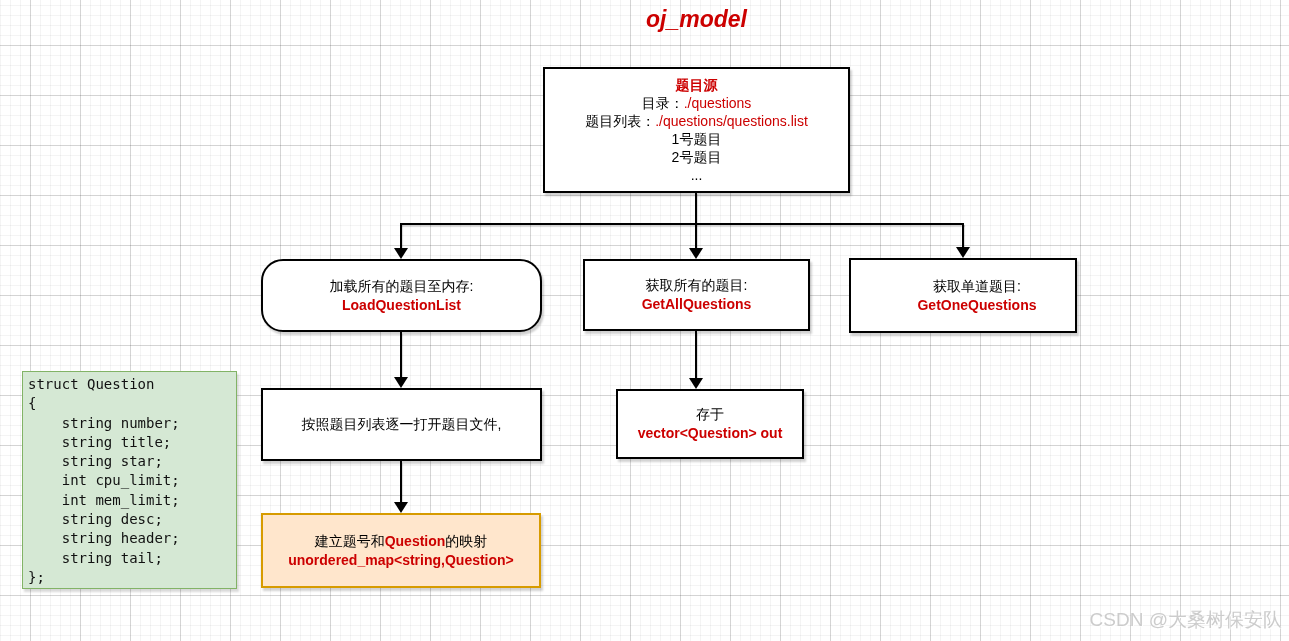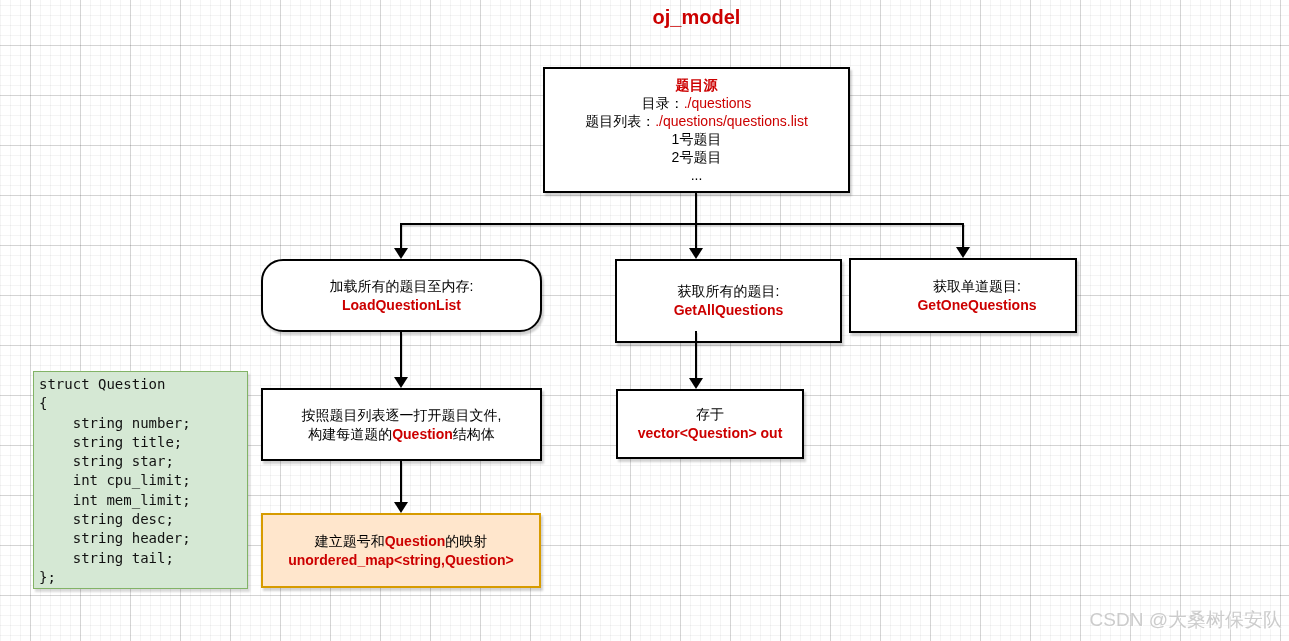--- a/index.html
+++ b/index.html
@@ -17,23 +17,24 @@
       linear-gradient(to right, rgba(0,0,0,0.045) 1px, transparent 1px),
       linear-gradient(to bottom, rgba(0,0,0,0.045) 1px, transparent 1px);
     background-size: 50px 50px, 50px 50px, 10px 10px, 10px 10px;
     background-position: 30px 45px, 30px 45px, 0 5px, 0 5px;
   }
 
   .diagram-title {
     position: absolute;
     left: 543px; top: 6px; width: 307px;
     text-align: center;
-    font-size: 20px;
+    font-size: 23px;
     font-weight: bold;
     color: #cc0000;
+    font-style: italic;
   }
 
   .node {
     position: absolute;
     background: #ffffff;
     border: 2px solid #000000;
     box-sizing: border-box;
     display: flex;
     flex-direction: column;
     align-items: center;
@@ -43,34 +44,34 @@
     color: #000000;
     line-height: 19px;
     box-shadow: 2px 3px 2px rgba(0,0,0,0.18);
   }
 
   .red  { color: #cc0000; }
   .bold { font-weight: bold; }
 
   #source-box { left: 543px; top:  67px; width: 307px; height: 126px; line-height: 18px; }
   #load-box   { left: 261px; top: 259px; width: 281px; height:  73px; border-radius: 22px; }
-  #getall-box { left: 583px; top: 259px; width: 227px; height:  84px; margin-left: 32px; }
+  #getall-box { left: 583px; top: 259px; width: 227px; height:  72px; }
   #getone-box { left: 849px; top: 258px; width: 228px; height:  75px; padding-left: 28px; }
   #build-box  { left: 261px; top: 388px; width: 281px; height:  73px; }
   #store-box  { left: 616px; top: 389px; width: 188px; height:  70px; }
 
   #map-box {
     left: 261px; top: 513px; width: 280px; height: 75px;
     background: #ffe6cc;
     border: 2px solid #d79b00;
   }
 
   #struct-box {
     position: absolute;
-    left: 33px; top: 371px; width: 215px; height: 218px;
+    left: 22px; top: 371px; width: 215px; height: 218px;
     box-sizing: border-box;
     background: #d5e8d4;
     border: 1.5px solid #82b366;
     box-shadow: 2px 3px 2px rgba(0,0,0,0.15);
     font-family: "DejaVu Sans Mono", "Liberation Mono", monospace;
     font-size: 14px;
     line-height: 19.3px;
     color: #111111;
     white-space: pre;
     padding: 3px 0 0 5px;
@@ -138,21 +139,20 @@
     <div class="red bold">GetOneQuestions</div>
   </div>
 
   <div class="edge" style="left:400px; top:332px; width:2px; height:48px;"></div>
   <div class="arrowhead" style="left:394px; top:377px;"></div>
   <div class="edge" style="left:695px; top:331px; width:2px; height:50px;"></div>
   <div class="arrowhead" style="left:689px; top:378px;"></div>
 
   <div class="node" id="build-box">
     <div>按照题目列表逐一打开题目文件,</div>
-    <div><span>构建每道题的</span><span class="red bold">Question</span><span>结构体</span></div>
   </div>
 
   <div class="node" id="store-box">
     <div>存于</div>
     <div class="red bold">vector&lt;Question&gt; out</div>
   </div>
 
   <div class="edge" style="left:400px; top:461px; width:2px; height:44px;"></div>
   <div class="arrowhead" style="left:394px; top:502px;"></div>
 

